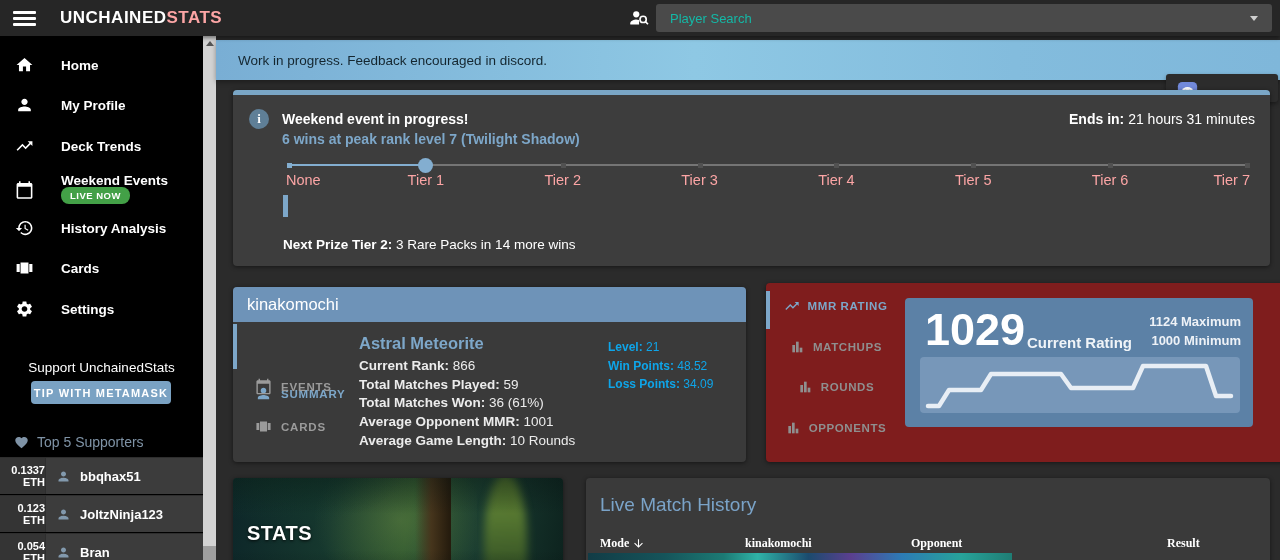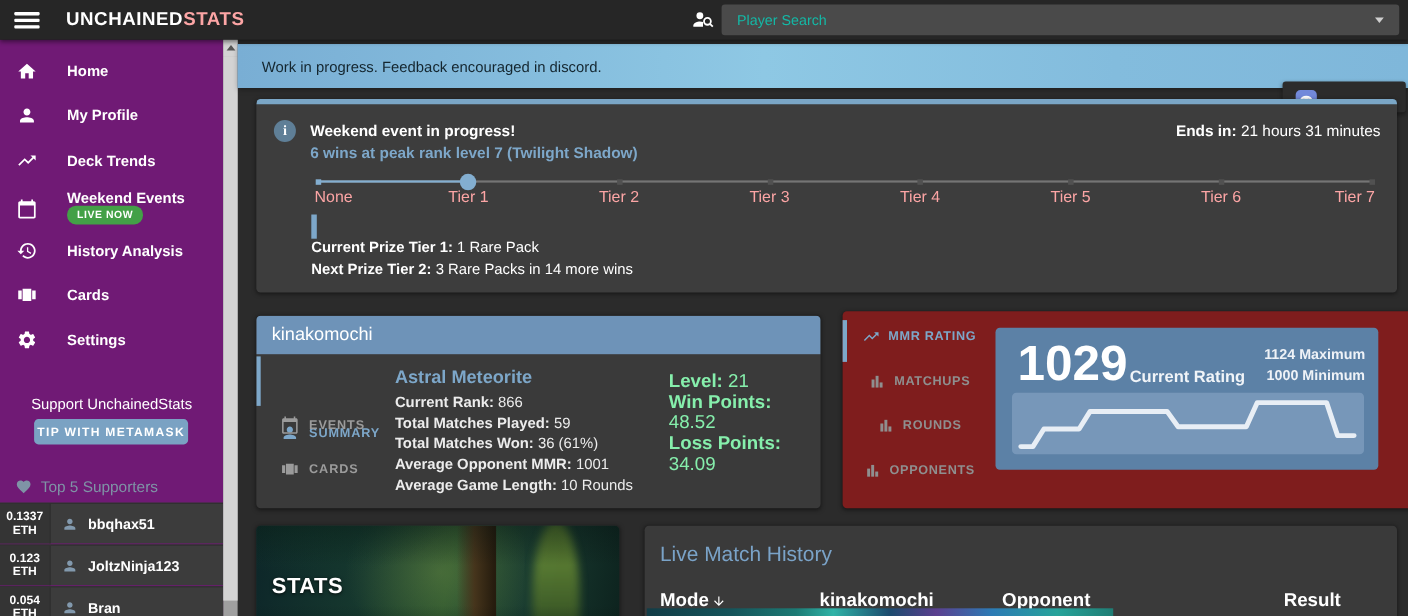--- a/index.html
+++ b/index.html
@@ -12,30 +12,30 @@
 .hamburger { position:absolute; left:13px; top:11px; width:23px; height:16px; cursor:pointer; }
 .hamburger span { display:block; height:2.5px; background:#fff; margin-bottom:3.5px; border-radius:1px; }
 .logo { position:absolute; left:60px; top:8px; font-size:17px; font-weight:bold; letter-spacing:.5px; color:#fff; }
 .logo .accent { color:#fca5a5; }
 .search-ico { position:absolute; left:628px; top:7px; color:#fff; }
 .searchbox { position:absolute; left:656px; top:4px; width:616px; height:28px; background:#4a4a4a; border-radius:3px; display:flex; align-items:center; padding:0 14px; }
 .searchbox .ph { color:#14b8a6; font-size:13px; flex:1; }
 .caret-down { width:0; height:0; border-left:4.5px solid transparent; border-right:4.5px solid transparent; border-top:5.5px solid #cfcfcf; }
 
 
-.sidebar { position:absolute; left:0; top:36px; width:203px; height:524px; background:#701a75; overflow:hidden; }
+.sidebar { position:absolute; left:0; top:36px; width:203px; height:524px; background:#000000; overflow:hidden; }
 .nav-item { position:absolute; left:0; width:203px; height:34px; }
 .nav-item .nicon { position:absolute; left:15px; top:50%; transform:translateY(-50%); color:#fff; }
 .nav-item .nlabel { position:absolute; left:61px; top:50%; transform:translateY(-50%); color:#fff; font-weight:bold; font-size:13.5px; }
 .badge-live { position:absolute; left:61px; top:23px; background:#43a047; color:#fff; font-size:9.5px; font-weight:bold; letter-spacing:.5px; border-radius:8px; padding:3px 9px; }
 .support-title { position:absolute; top:324px; width:100%; text-align:center; color:#fff; font-size:13.5px; }
 .tip-btn { position:absolute; left:31px; top:345px; width:140px; height:23px; background:#7aa2c3; border-radius:4px; color:#fff; font-weight:bold; font-size:11px; letter-spacing:1.2px; display:flex; align-items:center; justify-content:center; }
 .supp-head { position:absolute; left:14px; top:398px; display:flex; align-items:center; gap:8px; color:#7f93a6; font-size:14px; }
 .supp-row { position:absolute; left:0; width:203px; height:37px; border-top:1px solid #2e2e2e; background:#3c3c3c; display:flex; }
-.supp-amt { width:46px; background:#343434; border-right:1px solid #2e2e2e; display:flex; flex-direction:column; align-items:center; justify-content:center; color:#fff; font-weight:bold; font-size:11px; line-height:12px; }
+.supp-amt { width:46px; background:#343434; border-right:1px solid #2e2e2e; display:flex; flex-direction:column; align-items:flex-end; justify-content:center; color:#fff; font-weight:bold; font-size:11px; line-height:12px; }
 .supp-main { flex:1; display:flex; align-items:center; padding-left:10px; gap:9px; }
 .supp-main .pico { color:#8299ad; }
 .supp-name { color:#fff; font-weight:bold; font-size:13px; }
 
 
 .vscroll { position:absolute; left:203px; top:36px; width:13px; height:524px; background:#9f9f9f; }
 .vscroll .btn { position:absolute; left:0; top:0; width:13px; height:15px; background:#d3d3d3; display:flex; align-items:center; justify-content:center; }
 .vscroll .btn .tri { width:0; height:0; border-left:4px solid transparent; border-right:4px solid transparent; border-bottom:5px solid #555; }
 .vscroll .thumb { position:absolute; left:0; top:15px; width:13px; height:495px; background:#d3d3d3; }
 
@@ -68,21 +68,21 @@
 .player-panel { position:absolute; left:17px; top:251px; width:513px; height:175px; border-radius:4px; overflow:hidden; box-shadow:0 1px 4px rgba(0,0,0,.5); background:#3a3a3a; }
 .pp-header { height:35px; background:#6e93b8; color:#fff; font-size:16.5px; line-height:35px; padding-left:14px; }
 .pp-body { position:relative; height:140px; }
 .pp-activebar { position:absolute; left:0; top:2px; width:4px; height:45px; background:#7da7c9; }
 .pp-tab { position:absolute; left:22px; display:flex; align-items:center; gap:9px; font-size:11.5px; font-weight:bold; letter-spacing:.8px; color:#9b9b9b; }
 .pp-tab.active { color:#7da7c9;margin-top:48px; }
 .pp-content { position:absolute; left:126px; top:12px; }
 .pp-rank { color:#7da7c9; font-weight:bold; font-size:16.5px; margin-bottom:4px; }
 .pp-stats div { color:#ececec; font-size:13.5px; line-height:18.7px; }
 .pp-side { position:absolute; left:375px; top:16px; }
-.pp-side div { color:#86efac; font-size:17px; line-height:18.7px; }
+.pp-side div { color:#0ea5e9; font-size:12px; line-height:18.7px; }
 
 .mmr-panel { position:absolute; left:550px; top:247px; width:596px; height:179px; background:#7f1d1d; border-radius:4px; box-shadow:0 1px 4px rgba(0,0,0,.5); }
 .mmr-activebar { position:absolute; left:0; top:8px; width:4px; height:38px; background:#7da7c9; }
 .mmr-tab { position:absolute; left:0; width:139px; display:flex; align-items:center; justify-content:center; gap:8px; font-size:11.5px; font-weight:bold; letter-spacing:.6px; color:#8f8f8f; }
 .mmr-tab.active { color:#7da7c9; }
 .mmr-card { position:absolute; left:139px; top:15px; width:348px; height:129px; background:#5c81a6; border-radius:4px; }
 .mmr-bignum { position:absolute; left:20px; top:6px; color:#fff; font-weight:bold; font-size:45px; }
 .mmr-curlabel { position:absolute; left:122px; top:36px; color:#f0f4f8; font-weight:bold; font-size:15px; }
 .mmr-minmax { position:absolute; right:12px; top:14px; text-align:right; color:#eef2f7; font-weight:bold; font-size:13px; line-height:19px; }
 .mmr-chartbox { position:absolute; left:15px; top:59px; width:320px; height:56px; background:#7797b9; border-radius:4px; }
@@ -91,21 +91,21 @@
   background:linear-gradient(100deg,#0d2629 0%,#16382e 30%,#27502c 52%,#1a3c31 74%,#0c211d 100%); }
 .nature-glow { position:absolute; left:22%; top:0; width:52%; height:100%; background:radial-gradient(ellipse at 55% 35%, rgba(170,195,95,.25), rgba(170,195,95,0) 65%); }
 .nature-canopy { position:absolute; left:0; top:-30%; width:55%; height:70%; background:radial-gradient(ellipse at 30% 20%, rgba(20,60,45,.8), rgba(20,60,45,0) 70%); }
 .nature-trunk { position:absolute; left:55%; top:0; width:11%; height:100%; background:linear-gradient(90deg,rgba(40,30,15,0),#46351c 45%,#261c0e 95%); }
 .nature-hair { position:absolute; left:76%; top:-4%; width:13%; height:112%; background:linear-gradient(180deg,#567629 0%,#688a33 30%,#4e6d2a 55%,#2a471f 85%,#1b3217 100%); border-radius:50% 50% 40% 40%; filter:blur(4px); opacity:.8; }
 .nature-vig { position:absolute; left:0; top:0; width:100%; height:100%; background:linear-gradient(180deg,rgba(5,15,14,.35) 0%,rgba(5,15,14,0) 30%,rgba(5,15,14,0) 60%,rgba(5,15,14,.45) 100%); }
 .nature-label { position:absolute; left:14px; top:44px; color:#fff; font-weight:bold; font-size:20px; letter-spacing:.5px; text-shadow:0 1px 3px rgba(0,0,0,.8); }
 
 .live-panel { position:absolute; left:370px; top:442px; width:684px; height:120px; background:#3a3a3a; border-radius:4px; overflow:hidden; box-shadow:0 1px 4px rgba(0,0,0,.5); }
 .lp-title { position:absolute; left:14px; top:16px; color:#7aa3c8; font-size:19px; }
-.lp-col { position:absolute; top:58px; color:#fff; font-weight:bold; font-size:17px; display:flex; align-items:center; gap:3px; }
+.lp-col { position:absolute; top:58px; color:#fff; font-weight:bold; font-size:12px; display:flex; align-items:center; gap:3px;font-family:Liberation Serif, serif; }
 .lp-strip { position:absolute; left:2px; top:75px; width:424px; height:45px;
   background:linear-gradient(90deg,#123c46 0%,#15545a 18%,#1c7a74 32%,#2fb3a7 40%,#1b4b6e 52%,#5b3f8f 62%,#2c7bb5 74%,#27a39a 88%,#1f7d74 100%); }
 </style>
 </head>
 <body>
 
 <div class="topbar">
   <div class="hamburger">
       <span></span>
       <span></span>
@@ -287,21 +287,20 @@
       <span class="tier-label" style="left:14.286%">Tier 1</span>
       <span class="tier-label" style="left:28.571%">Tier 2</span>
       <span class="tier-label" style="left:42.857%">Tier 3</span>
       <span class="tier-label" style="left:57.143%">Tier 4</span>
       <span class="tier-label" style="left:71.429%">Tier 5</span>
       <span class="tier-label" style="left:85.714%">Tier 6</span>
       <span class="tier-label tl-last" style="left:100%">Tier 7</span>
     </div>
 
     <div class="prize-cursor"></div>
-    <div class="prize-line" style="top:122px"><span class="ev-b">Current Prize Tier 1:</span> <span>1 Rare Pack</span></div>
     <div class="prize-line" style="top:142px"><span class="ev-b">Next Prize Tier 2:</span> <span>3 Rare Packs in 14 more wins</span></div>
   </div>
 
   <div class="player-panel">
     <div class="pp-header">kinakomochi</div>
     <div class="pp-body">
       <div class="pp-activebar"></div>
       <div class="pp-tab active" style="top:15px">
         <span>
             <svg width="17" height="17" viewBox="0 0 24 24" fill="currentColor">

